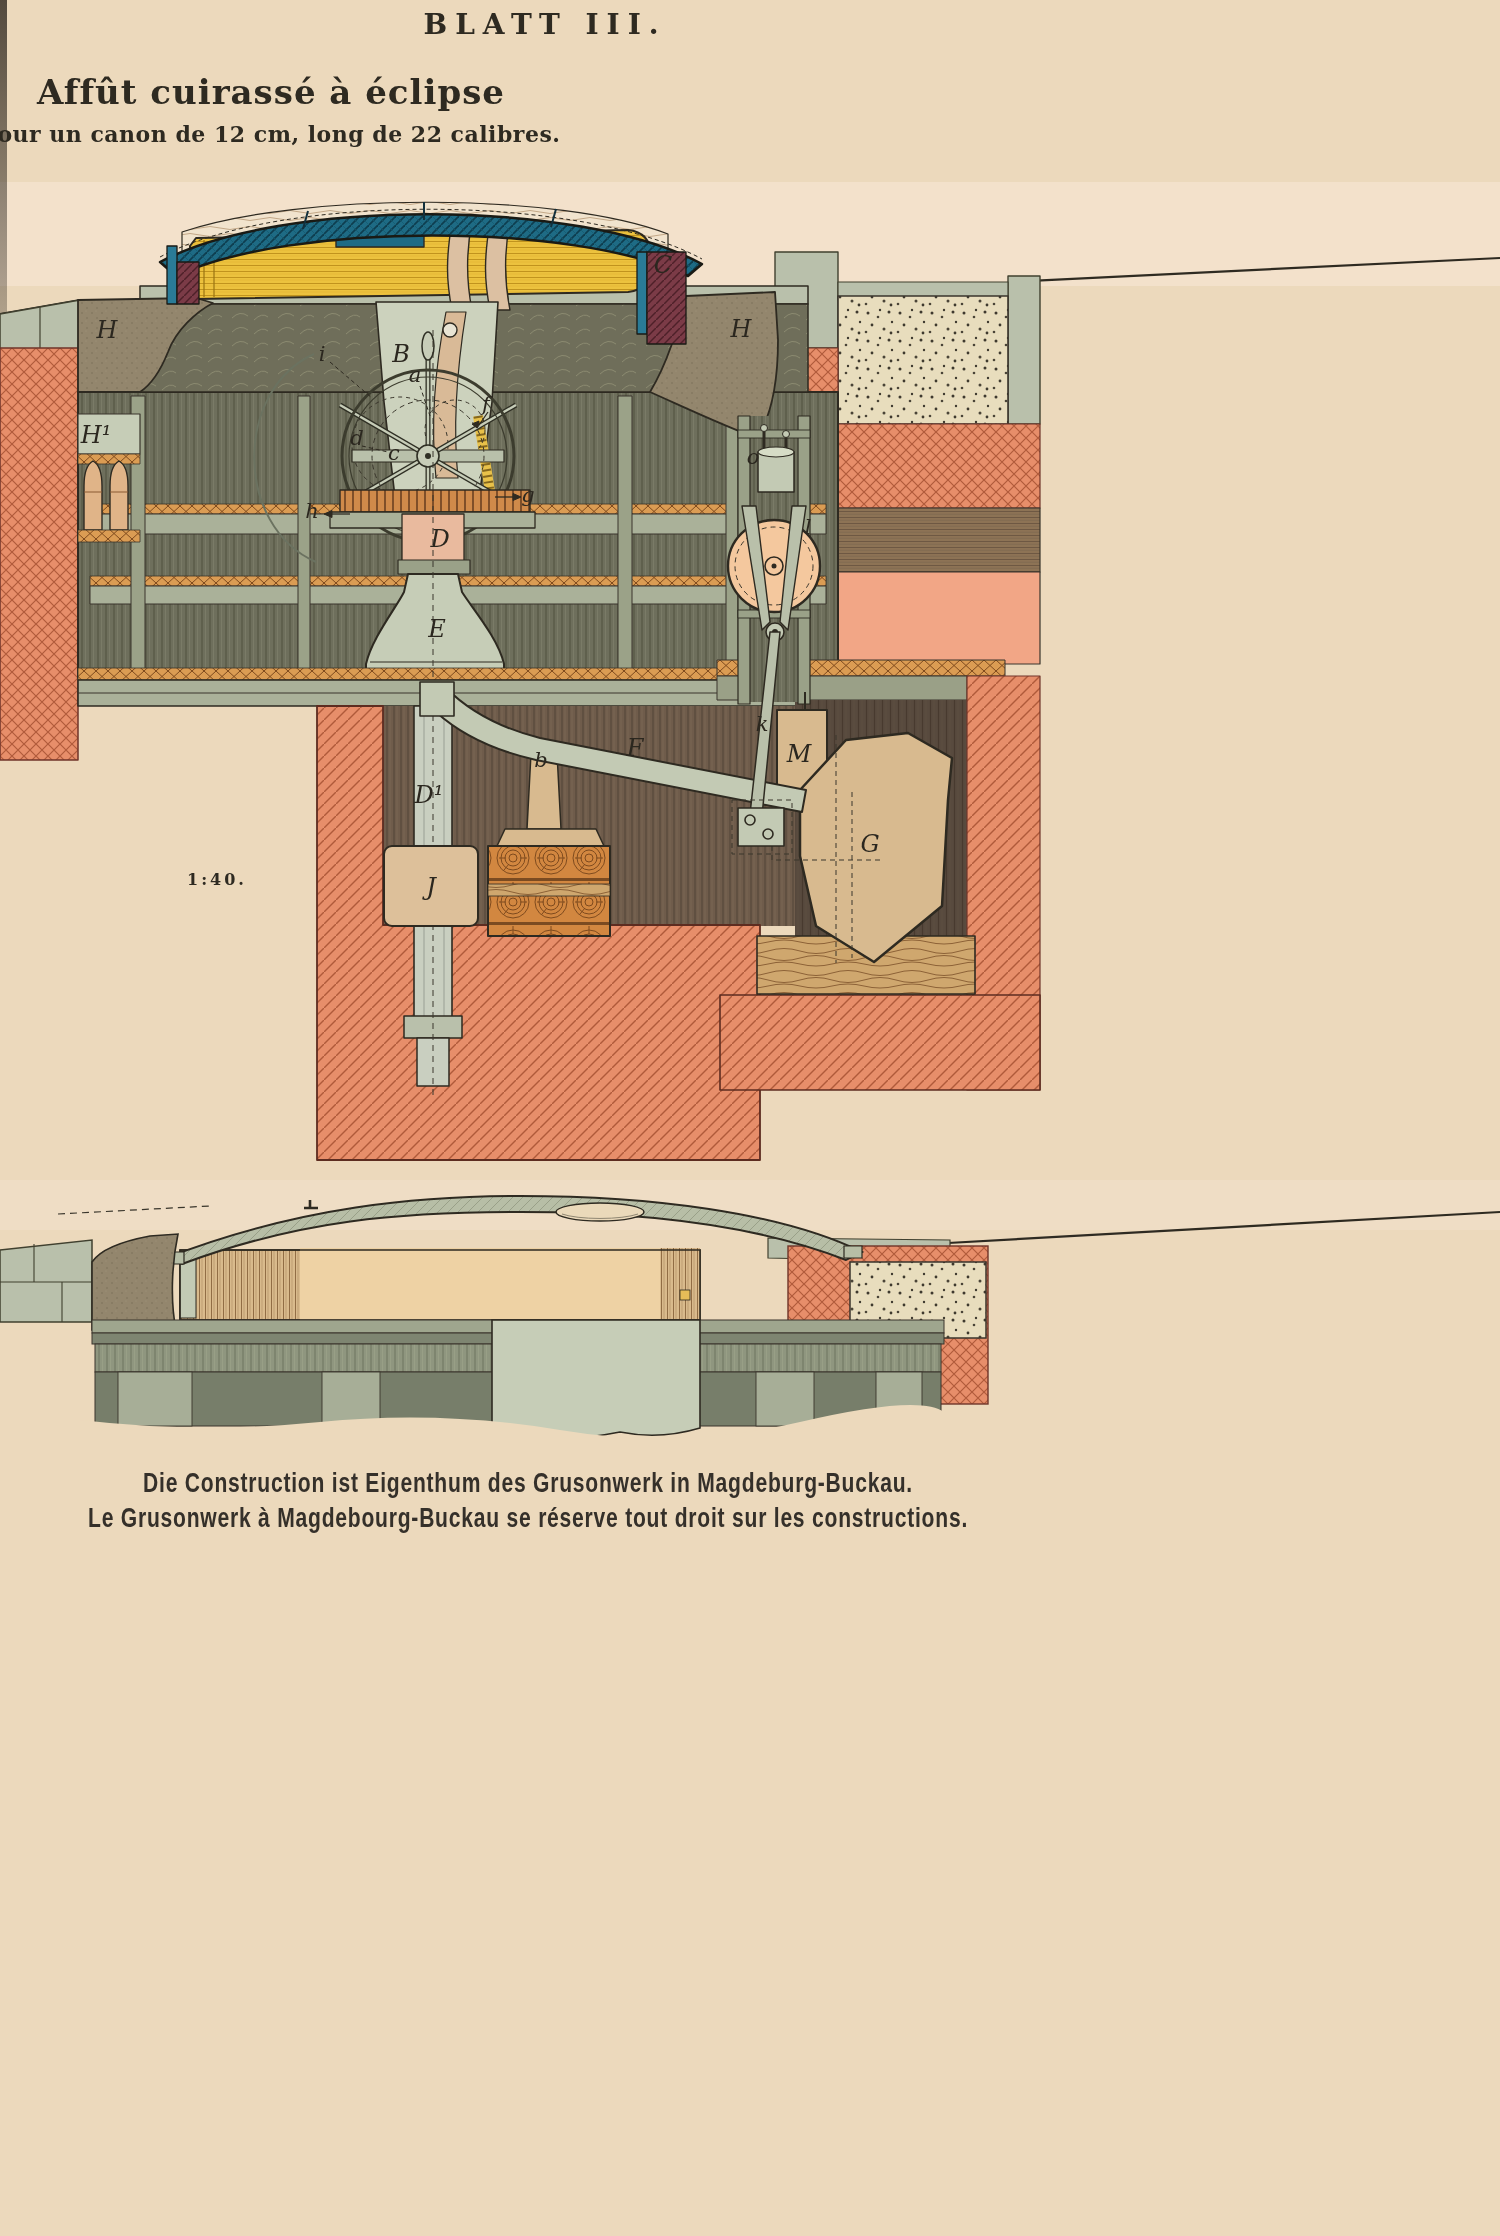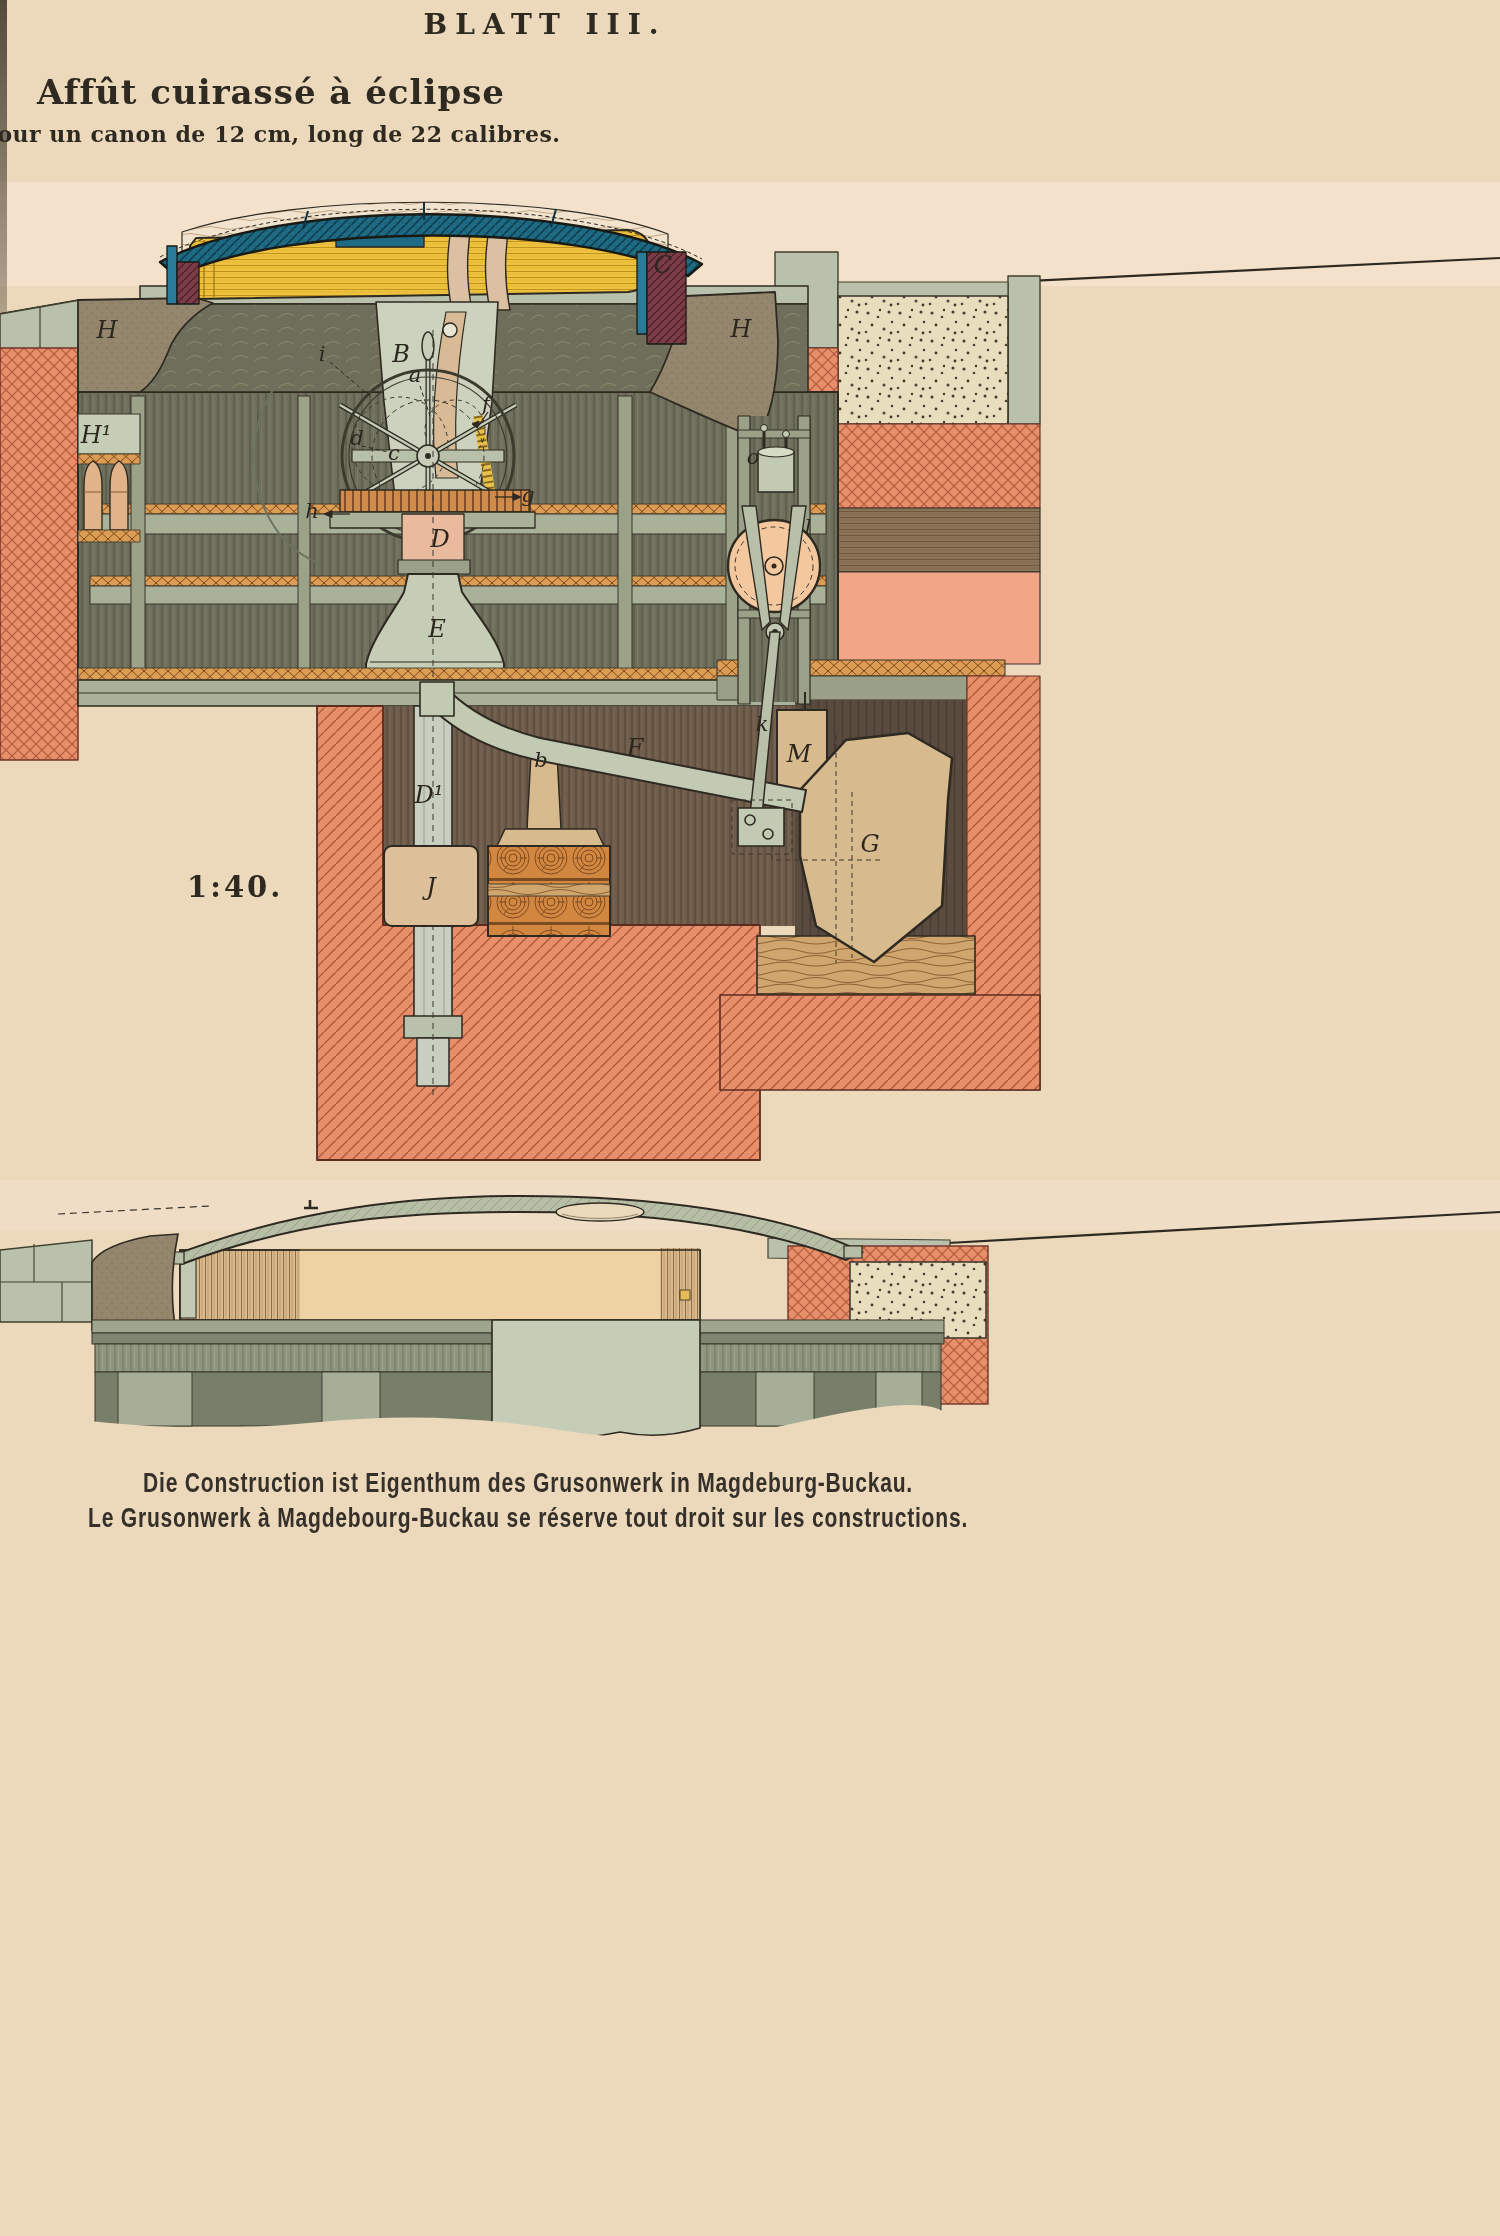--- a/index.html
+++ b/index.html
@@ -15,21 +15,21 @@
   .page{position:relative;width:1500px;height:2236px;background:var(--paper);
         overflow:hidden;font-family:"DejaVu Serif","Liberation Serif",serif;color:var(--ink);}
   svg{position:absolute;left:0;top:0;}
   .plate-title{position:absolute;top:8px;left:533px;transform:translateX(-50%);
         font-size:28px;font-weight:600;letter-spacing:8px;white-space:nowrap;margin-left:12px;}
   .title-block{position:absolute;text-align:center;transform:translateX(-50%);white-space:nowrap;}
   .tb-fr{left:271px;top:72px;}
   .tb-de{left:798px;top:68px;}
   .title-main{font-size:34px;font-weight:700;letter-spacing:1px;}
   .title-sub{font-size:22px;font-weight:700;margin-top:9px;letter-spacing:.5px;}
-  .scale-label{position:absolute;left:187px;top:870px;font-size:29px;font-weight:700;letter-spacing:3px;}
+  .scale-label{position:absolute;left:187px;top:870px;font-size:16px;font-weight:700;letter-spacing:3px;}
   .footer-line{position:absolute;left:528px;transform:translateX(-50%) scaleX(.78);
         font-family:"Liberation Sans",sans-serif;font-weight:700;font-size:27px;
         color:#35302a;white-space:nowrap;letter-spacing:1px;}
   .fl1{top:1468px;} .fl2{top:1503px;}
   #label-layer{position:absolute;left:0;top:0;width:100%;height:100%;pointer-events:none;}
   .dlabel{position:absolute;transform:translate(-50%,-55%);font-style:italic;
         font-family:"DejaVu Serif",serif;color:#2b271f;line-height:1;}
   .dlabel.cap{font-size:24px;font-weight:500;}
   .dlabel.low{font-size:21px;}
 </style>

